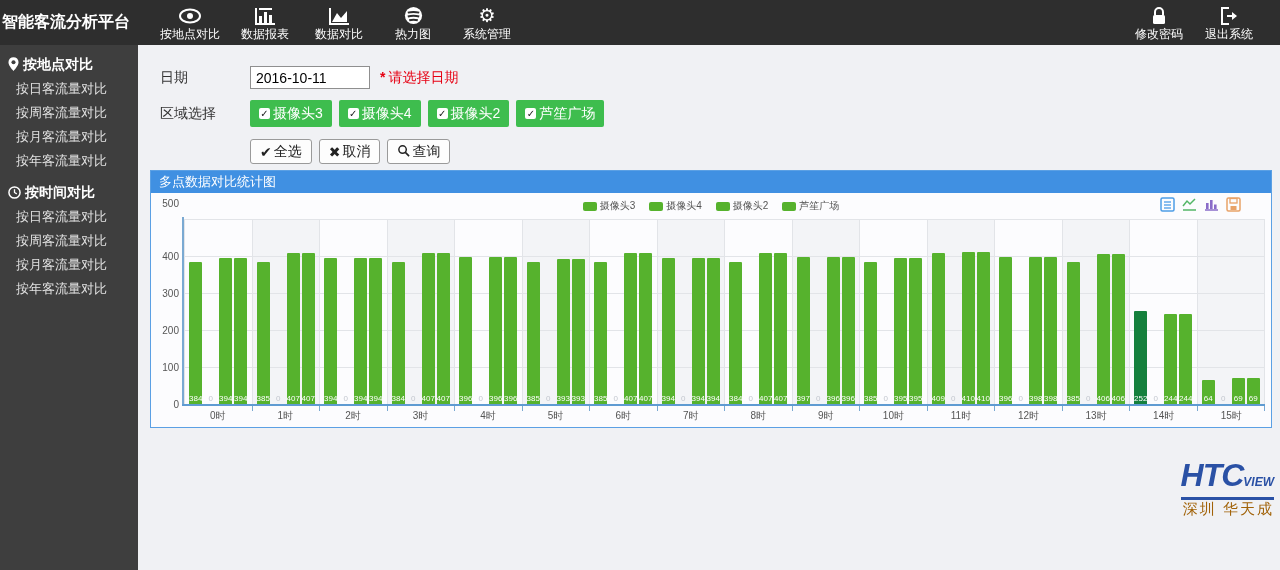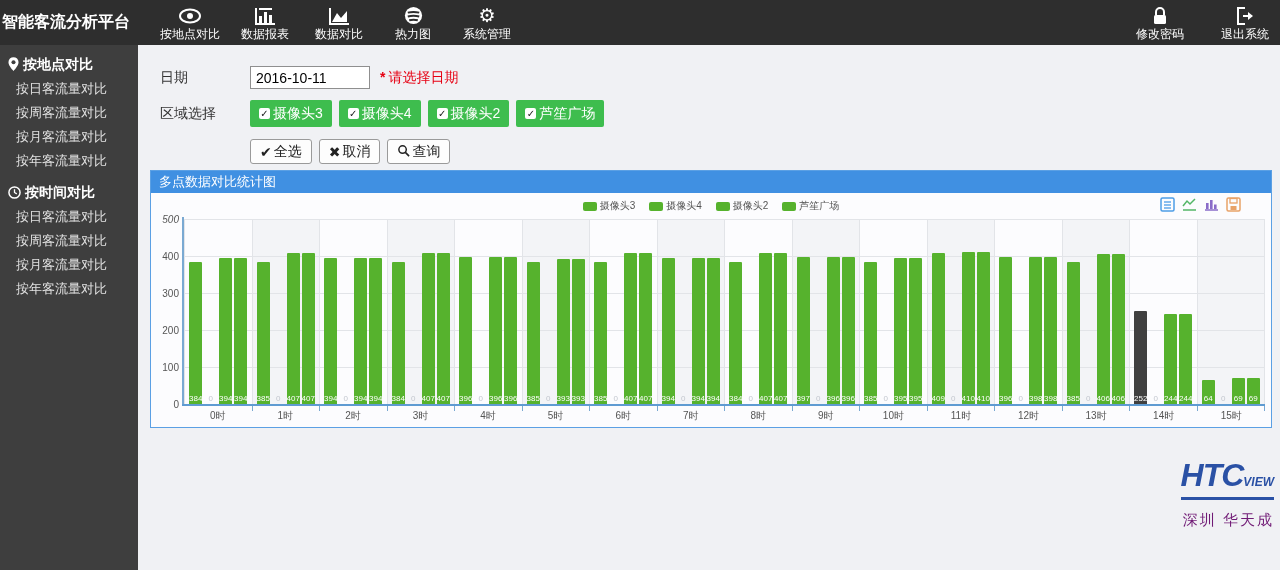--- a/index.html
+++ b/index.html
@@ -8,21 +8,21 @@
 
   
   .topbar { position:absolute; left:0; top:0; width:1280px; height:45px;
     background:#2e2e2e; display:flex; align-items:center; }
   .app-title { color:#fff; font-size:16px; font-weight:bold; padding-left:2px; width:150px; }
   .nav { display:flex; gap:16px; margin-left:10px; }
   .nav-item { display:flex; flex-direction:column; align-items:center; justify-content:center;
     min-width:58px; height:45px; cursor:pointer; color:#fff; }
   .nav-item .ni-icon { height:22px; display:flex; align-items:center; justify-content:center; }
   .nav-item .ni-label { font-size:12px; line-height:14px; }
-  .nav-right { margin-left:auto; display:flex; gap:27px; padding-right:6px; }
+  .nav-right { margin-left:auto; display:flex; gap:12px; padding-right:22px; }
   .gear-glyph { font-size:19px; line-height:20px; }
 
   
   .sidebar { position:absolute; left:0; top:45px; width:138px; height:525px; background:#3e3e3e; }
   .side-header { color:#fff; font-size:14px; font-weight:bold; height:26px; line-height:26px;
     padding-left:8px; margin-top:6px; display:flex; align-items:center; gap:4px; }
   .side-item { color:#e2e2e2; font-size:13px; height:24px; line-height:24px; padding-left:16px; cursor:pointer; }
   .side-item.active { background:#8e8e8e; color:#fff; }
 
   
@@ -84,21 +84,21 @@
   .xtick { position:absolute; right:-1px; bottom:-7px; width:1px; height:5px; background:#7aa9d2; }
   .x-labels { position:absolute; left:33px; top:216px; width:1081px; display:flex;justify-content:flex-end; }
   .x-label { flex:1; text-align:center; font-size:10px; color:#555; }
 
   
   .logo { position:absolute; right:6px; top:415px; width:100px; text-align:right; }
   .logo-main { color:#2a51a5; font-style:italic; font-weight:bold;
     border-bottom:3px solid #2a51a5; display:inline-block; line-height:30px; padding-bottom:0; }
   .logo-htc { font-size:32px; letter-spacing:-1px; }
   .logo-view { font-size:12px; }
-  .logo-caption { color:#701a75; font-size:15px; letter-spacing:2px; margin-top:11px; }
+  .logo-caption { color:#a16207; font-size:15px; letter-spacing:2px; margin-top:0; }
 </style>
 </head>
 <body>
 
 <div class="topbar">
   <div class="app-title">智能客流分析平台</div>
   <div class="nav">
       <div class="nav-item">
         <span class="ni-icon">
           <svg width="24" height="18" viewBox="0 0 24 18">
@@ -288,21 +288,21 @@
               <rect x="4" y="1.5" width="7" height="4.5" fill="none" stroke="#e8a268" stroke-width="1.3"></rect>
               <rect x="4.5" y="9" width="6" height="4" fill="#e8a268"></rect>
             </svg></span>
         </div>
       <div id="ylabels">
           <div class="y-label" style="top: 206px;">0</div>
           <div class="y-label" style="top: 169px;">100</div>
           <div class="y-label" style="top: 132px;">200</div>
           <div class="y-label" style="top: 95px;">300</div>
           <div class="y-label" style="top: 58px;">400</div>
-          <div class="y-label" style="top: 21px; font-style: italic;">500</div>
+          <div class="y-label" style="top: 5px;">500</div>
         </div>
       <div class="y-axis-line"></div>
       <div class="x-axis-line"></div>
       <div class="plot">
         <div class="col-layer">
             <div class="col"></div>
             <div class="col"></div>
             <div class="col"></div>
             <div class="col"></div>
             <div class="col"></div>
@@ -615,21 +615,21 @@
               </div>
               <div class="bar-slot">
                 <div class="bar" style="height:150px;background:#56b22d">
                   <span class="bar-label">406</span>
                 </div>
               </div>
               <div class="xtick"></div>
             </div>
             <div class="bar-group">
               <div class="bar-slot">
-                <div class="bar" style="height:93px;background:#404040">
+                <div class="bar" style="height:93px;background:#15803d">
                   <span class="bar-label">252</span>
                 </div>
               </div>
               <div class="bar-slot">
                 <span class="zero-label">0</span>
               </div>
               <div class="bar-slot">
                 <div class="bar" style="height:90px;background:#56b22d">
                   <span class="bar-label">244</span>
                 </div>

